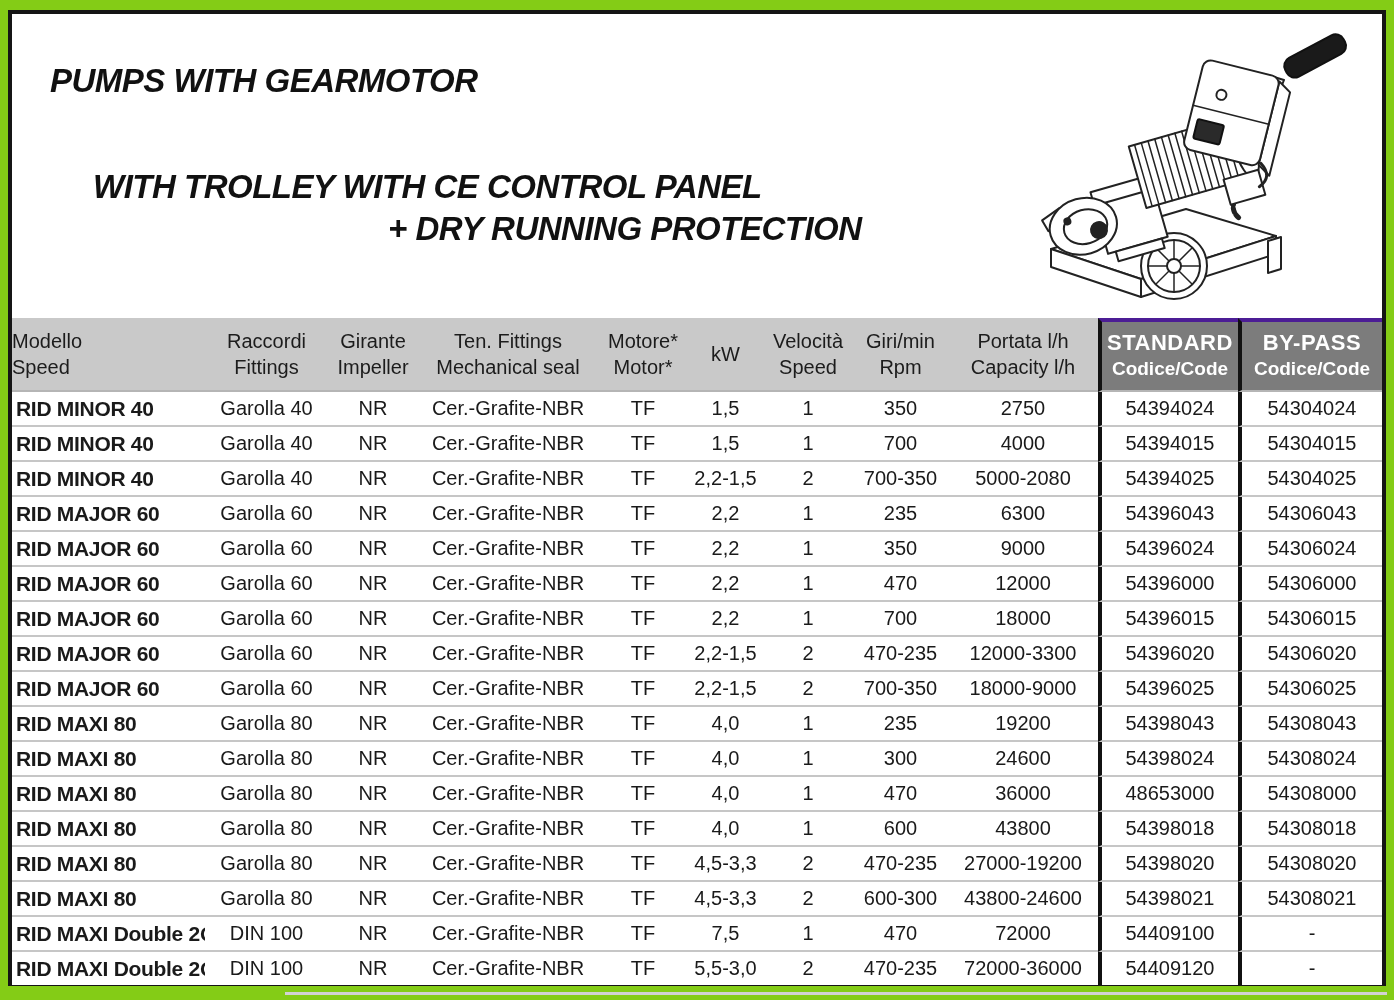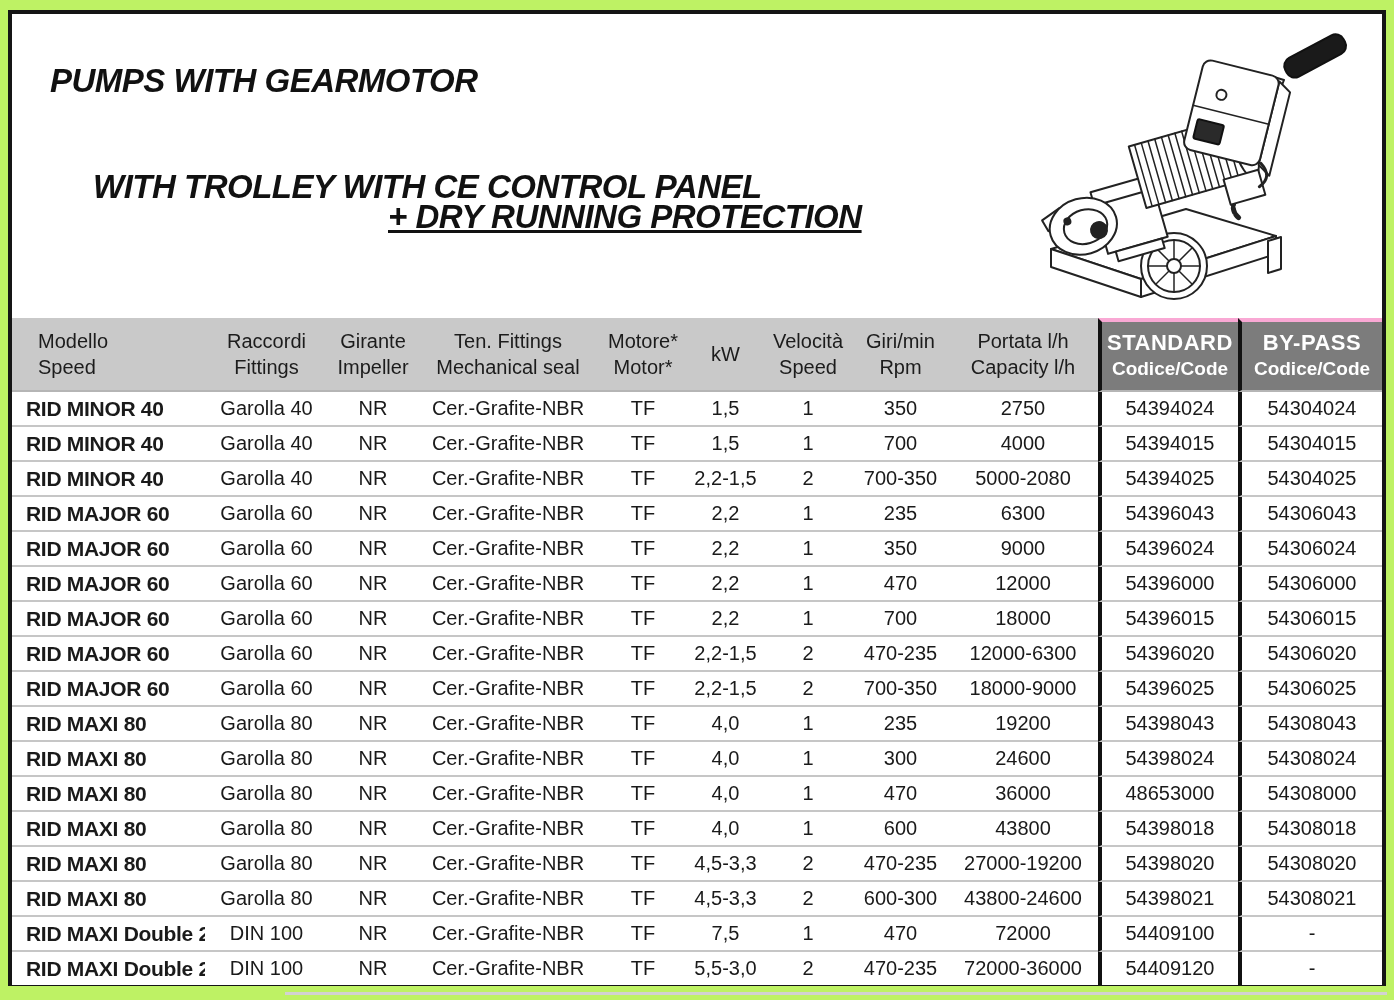--- a/index.html
+++ b/index.html
@@ -1,60 +1,60 @@
 <!DOCTYPE html>
 <html><head>
 <meta charset="utf-8">
 <style>
   html,body { margin:0; padding:0; background:#ffffff; }
   .page {
-    position:relative; width:1394px; height:1000px; background:#bef264;
+    position:relative; width:1394px; height:1000px; background:#84cc16;
     font-family:"Liberation Sans", sans-serif; color:#1a1a1a; overflow:hidden;
   }
   .frame {
     position:absolute; left:8px; top:10px; width:1378px; height:976px;
     border:4px solid #151515; box-sizing:border-box; background:#ffffff;
   }
   .title-line {
     position:absolute; font-weight:bold; font-style:italic;
     font-size:33px; color:#111; white-space:nowrap; letter-spacing:-0.5px;
   }
   .tl1 { left:50px;  top:62px;  }
   .tl2 { left:93px;  top:136px;margin-top:32px; }
-  .tl3 { left:388px; top:198px;text-decoration:underline; }
+  .tl3 { left:388px; top:210px; }
 
   .illustration { position:absolute; left:1036px; top:14px; width:345px; height:295px; }
 
   table.spec-table {
     position:absolute; left:12px; top:318px; width:1370px;
     border-collapse:separate; border-spacing:0; table-layout:fixed;
   }
   .spec-table th, .spec-table td { box-sizing:border-box; overflow:hidden; white-space:nowrap; }
 
   .spec-table thead th {
     height:74px; background:#c9c9c9; color:#1c1c1c; font-weight:normal;
     vertical-align:middle; text-align:center; font-size:20px;
     border-bottom:2px solid #b5b5b5; padding:0 2px;
   }
   .spec-table thead th .h-top, .spec-table thead th .h-bot { display:block; line-height:26px; }
-  .spec-table thead th.th-model { text-align:left; padding-left:26px; }
+  .spec-table thead th.th-model { text-align:left; padding-left:0; }
   .spec-table thead th.dark {
-    background:#7c7c7c; color:#ffffff; border-top:4px solid #f9a8d4;
+    background:#7c7c7c; color:#ffffff; border-top:4px solid #4c1d95;
   }
   .spec-table thead th.dark .h-top { font-weight:bold; font-size:22px; letter-spacing:0.5px; }
   .spec-table thead th.dark .h-bot { font-weight:bold; font-size:19px; }
   .spec-table th.vleft, .spec-table td.vleft { border-left:4px solid #111; }
 
   .spec-table tbody td {
     height:35px; background:#ffffff; font-size:20px; text-align:center;
     border-bottom:2px solid #c6c6c6; padding:0 2px;
   }
   .spec-table tbody tr:last-child td { border-bottom:none; height:33px; }
   .spec-table tbody td.c0 {
-    text-align:left; padding-left:14px; font-weight:bold; font-size:21px; letter-spacing:-0.3px;
+    text-align:left; padding-left:4px; font-weight:bold; font-size:21px; letter-spacing:-0.3px;
   }
   .bottom-artifact {
     position:absolute; left:285px; top:992px; width:1102px; height:3px; background:#d2d2d2;
   }
 </style>
 </head>
 <body>
 
 <div class="page">
   <div class="frame"></div>
@@ -299,21 +299,21 @@
         </tr>
         <tr>
           <td class="c0">RID MAJOR 60</td>
           <td class="c1">Garolla 60</td>
           <td class="c2">NR</td>
           <td class="c3">Cer.-Grafite-NBR</td>
           <td class="c4">TF</td>
           <td class="c5">2,2-1,5</td>
           <td class="c6">2</td>
           <td class="c7">470-235</td>
-          <td class="c8">12000-6300</td>
+          <td class="c8">12000-3300</td>
           <td class="c9 vleft">54396020</td>
           <td class="c10 vleft">54306020</td>
         </tr>
         <tr>
           <td class="c0">RID MAJOR 60</td>
           <td class="c1">Garolla 60</td>
           <td class="c2">NR</td>
           <td class="c3">Cer.-Grafite-NBR</td>
           <td class="c4">TF</td>
           <td class="c5">2,2-1,5</td>

